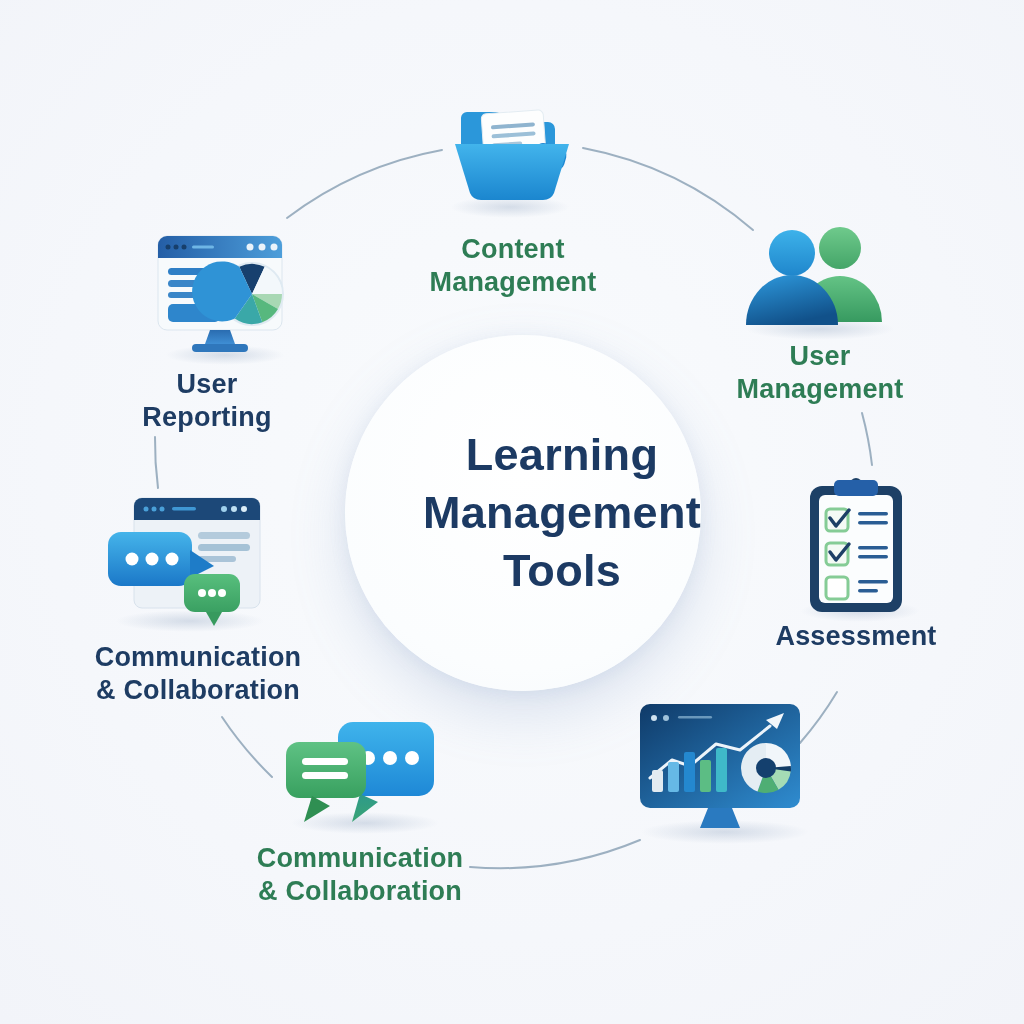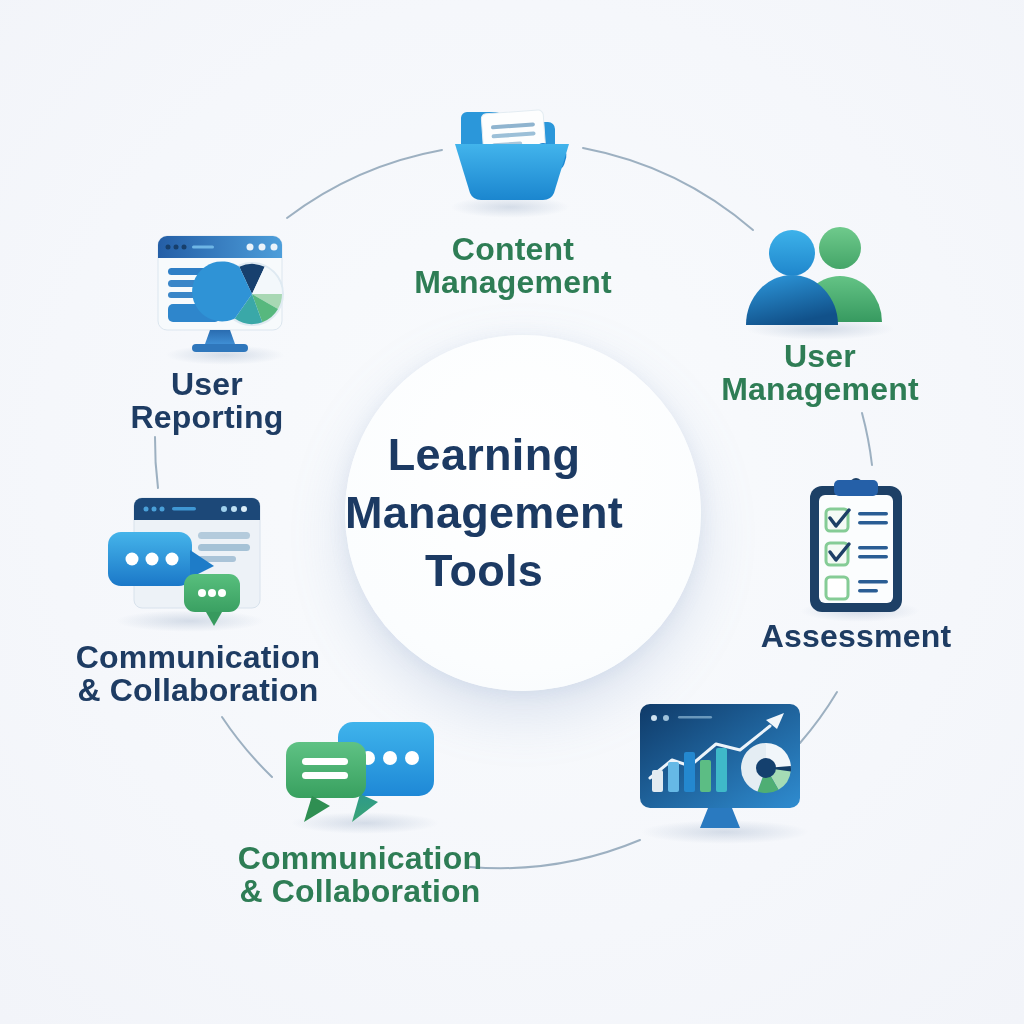--- a/index.html
+++ b/index.html
@@ -8,26 +8,26 @@
     background:#f6f8fb;
     font-family:"Liberation Sans", sans-serif;
   }
   .canvas{position:relative;width:1024px;height:1024px;
     background:radial-gradient(circle at 50% 46%, #f9fbfd 0%, #f5f7fb 62%, #f2f4f9 100%);}
   .connectors{position:absolute;left:0;top:0;width:1024px;height:1024px;}
   .center-circle{
     position:absolute;left:345px;top:335px;width:356px;height:356px;border-radius:50%;
     background:radial-gradient(circle at 50% 38%, #ffffff 0%, #fbfdfe 70%, #f6f9fc 100%);
     box-shadow:0 22px 55px rgba(120,145,190,.22), 0 4px 18px rgba(120,145,190,.12);
-    display:flex;align-items:center;justify-content:flex-start;text-align:center;
+    display:flex;align-items:center;justify-content:flex-end;text-align:center;
   }
   .center-text{font-size:45px;font-weight:bold;color:#1c3a63;line-height:58px;letter-spacing:.3px;}
   .center-text span{display:block;}
   .node-label{position:absolute;transform:translateX(-50%);text-align:center;
-    font-size:32px;font-weight:bold;line-height:33px;letter-spacing:.2px;white-space:nowrap;}
+    font-size:27px;font-weight:bold;line-height:33px;letter-spacing:.2px;white-space:nowrap;}
   .node-label span{display:block;}
   .label-green{color:#2e7d55;}
   .label-navy{color:#1e3c63;}
   .icon{position:absolute;}
   .icon-shadow{position:absolute;border-radius:50%;
     background:radial-gradient(ellipse at center, rgba(90,120,160,.22) 0%, rgba(90,120,160,0) 70%);}
 </style>
 </head>
 <body>
 

